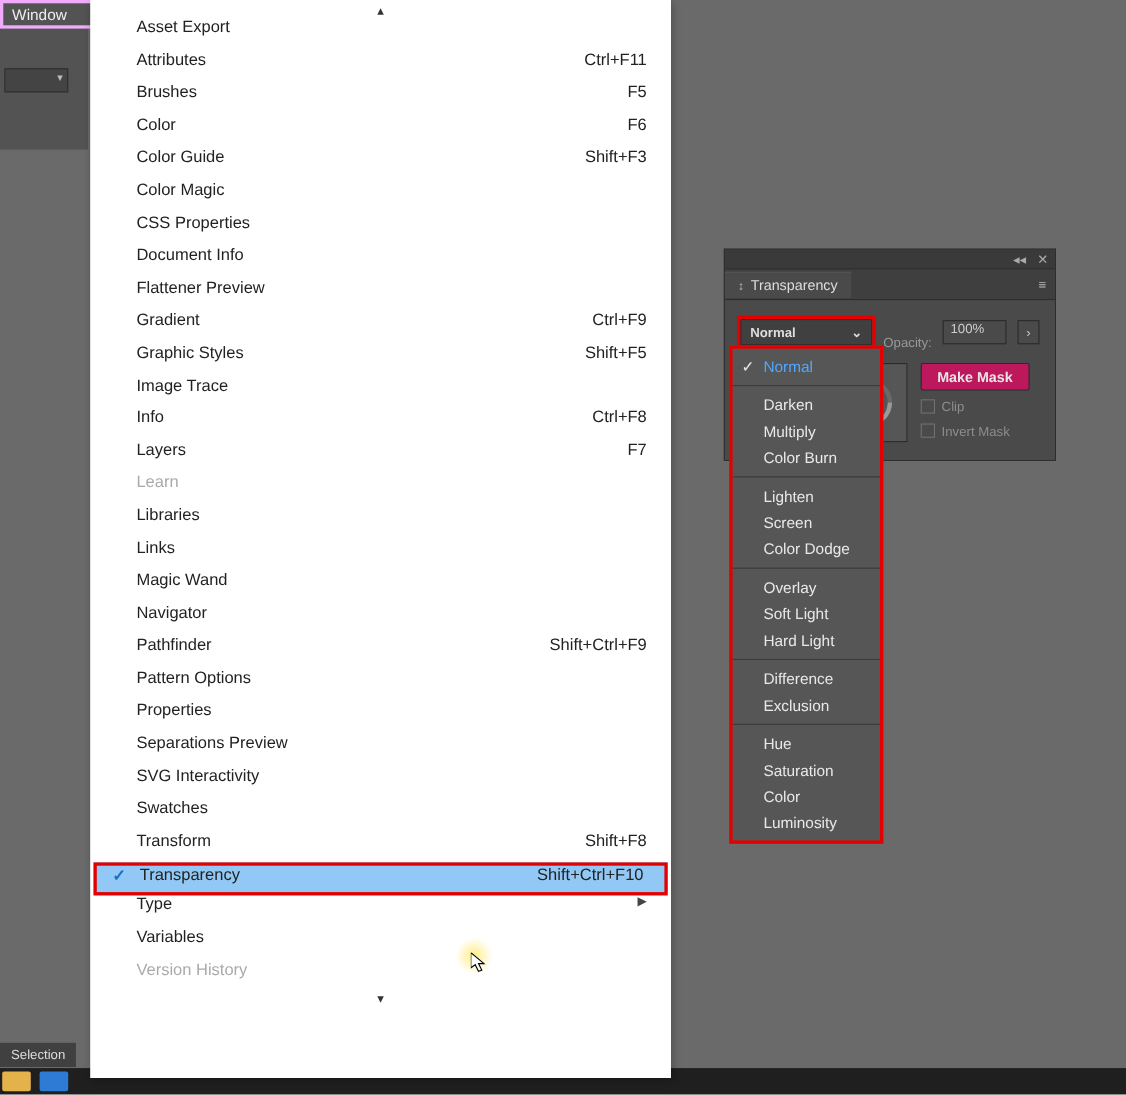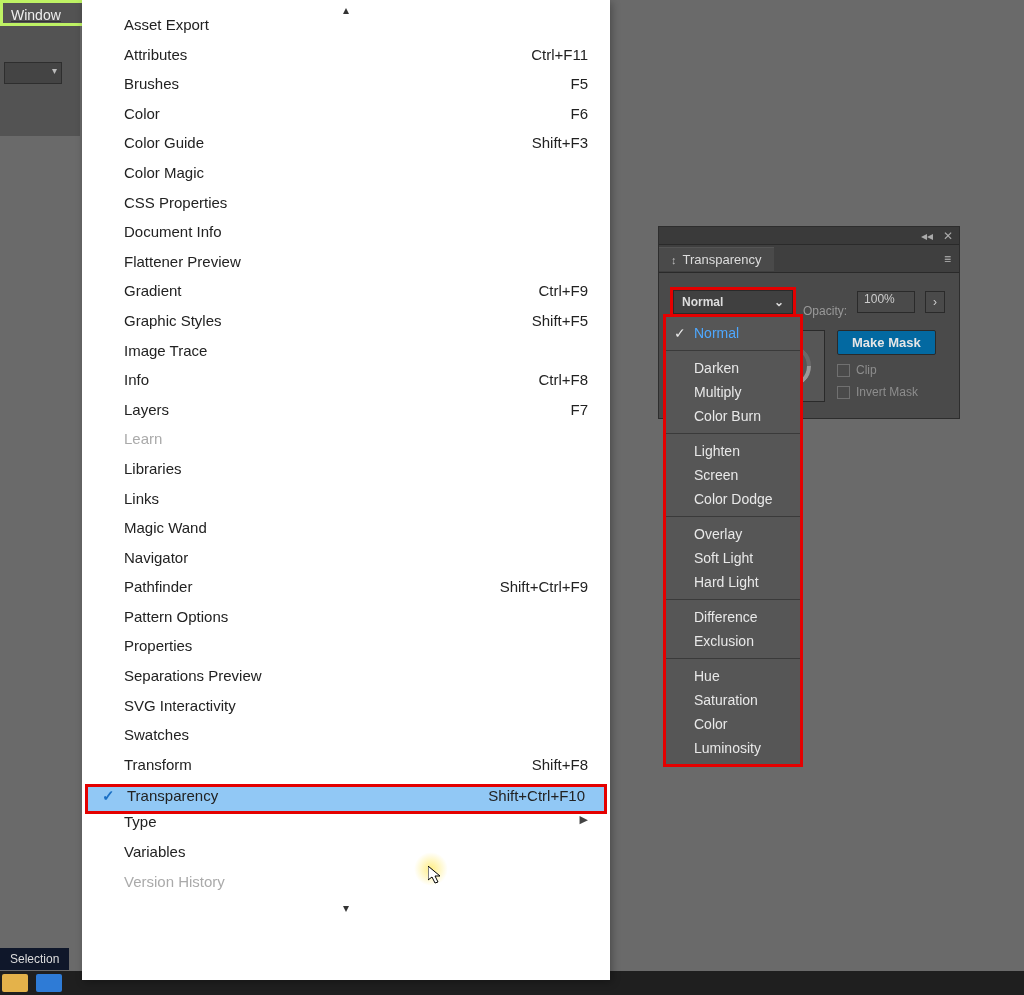--- a/index.html
+++ b/index.html
@@ -13,26 +13,25 @@
     color: #333;
     position: relative;
   }
   
   .menubar {
     position: absolute;
     top: 0; left: 0;
     height: 26px;
     width: 96px;
     background: #535353;
-    border: 3px solid #bef264;
+    border: 3px solid #f0abfc;
     display: flex;
-    align-items: flex-end;
+    align-items: center;
     padding: 0 8px;
     z-index: 2;
-    text-decoration: underline;
   }
   .menubar span { color: #eee; font-size: 14px; }
   .toolstrip {
     position: absolute;
     top: 26px; left: 0;
     width: 80px;
     height: 110px;
     background: #535353;
   }
   .toolstrip .dd {
@@ -41,21 +40,21 @@
     width: 58px; height: 22px;
     background: #444;
     border: 1px solid #2e2e2e;
   }
   .toolstrip .dd::after{
     content:"▾"; color:#bbb; position:absolute; right:4px; top:2px; font-size:10px;
   }
   .selection-tab {
     position: absolute;
     left: 0; top: 948px;
-    background: #0f172a;
+    background: #404040;
     color: #ddd;
     font-size: 12px;
     padding: 4px 10px;
   }
   .taskbar {
     position: absolute;
     left:0; bottom:0;
     width:100%; height:24px;
     background:#1f1f1f;
   }
@@ -184,24 +183,24 @@
   }
   .thumb.mask {
     display:flex; align-items:center; justify-content:center;
   }
   .thumb.mask .circle {
     width:44px; height:44px; border:4px solid #9a9a9a; border-radius:50%;
     border-top-color:#6a6a6a; transform:rotate(45deg);
   }
   .mask-col { display:flex; flex-direction:column; gap:8px; margin-left:4px; }
   .make-mask-btn {
-    background:#0369a1; border:1px solid #2a2a2a; color:#e6e6e6;
+    background:#be185d; border:1px solid #2a2a2a; color:#e6e6e6;
     padding:4px 14px; font-size:13px; font-weight:bold; border-radius:2px;
   }
-  .check-row { display:flex; align-items:flex-end; gap:6px; color:#8d8d8d; font-size:12px; }
+  .check-row { display:flex; align-items:flex-start; gap:6px; color:#8d8d8d; font-size:12px; }
   .check-row .box { width:13px; height:13px; border:1px solid #707070; background:#4a4a4a; }
 
   
   .blend-list {
     position:absolute;
     top:314px; left:663px;
     width:140px;
     background:#565656;
     border:3px solid #e40000;
     padding:4px 0;

